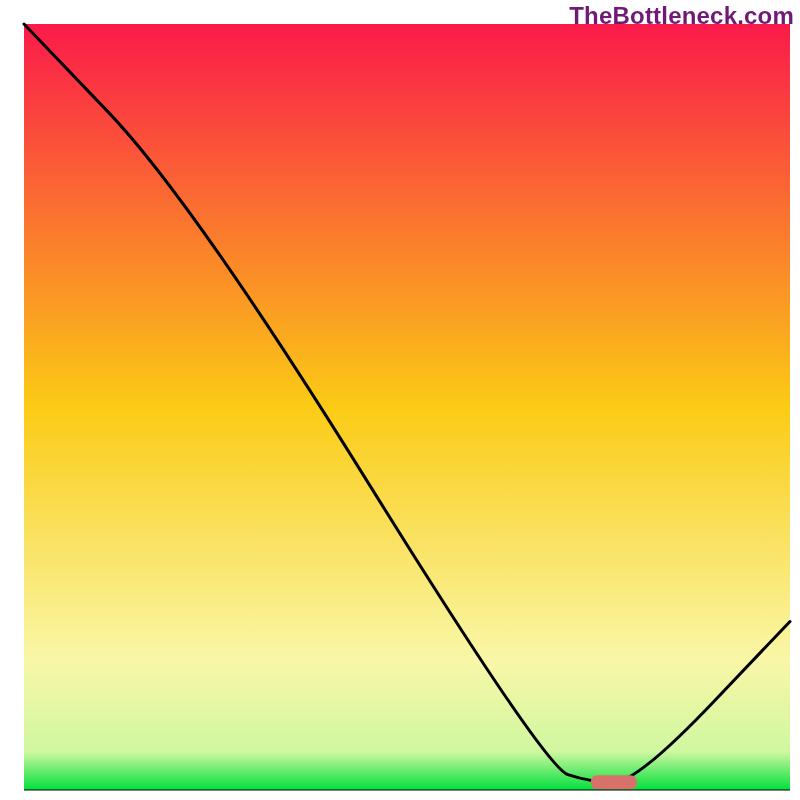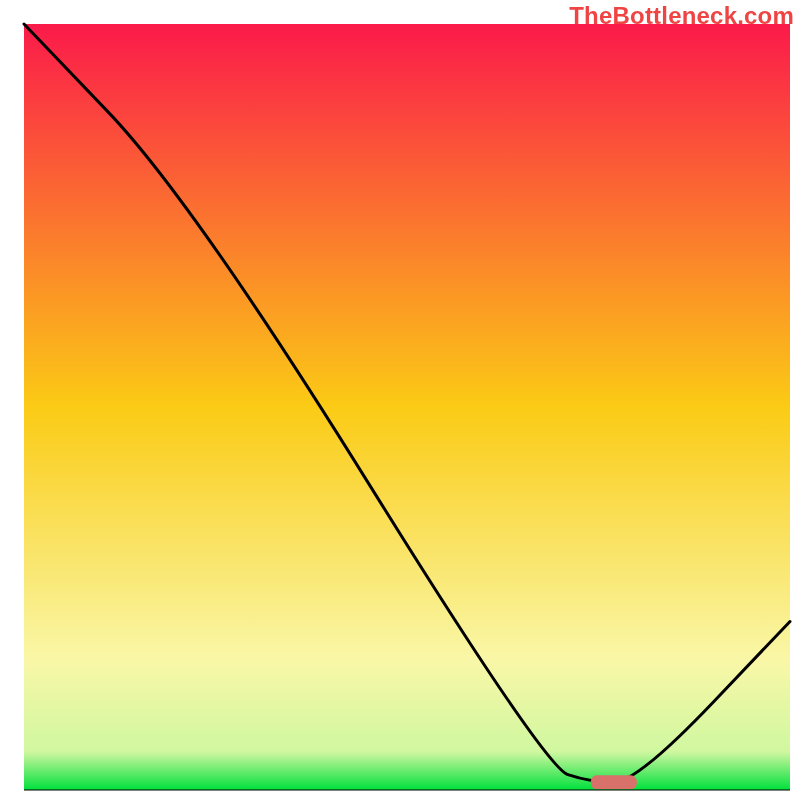--- a/index.html
+++ b/index.html
@@ -18,21 +18,21 @@
   }
   svg {
     display: block;
   }
   .watermark {
     position: absolute;
     top: 2px;
     right: 6px;
     font-size: 24px;
     font-weight: 600;
-    color: #ef4444;
+    color: #701a75;
     letter-spacing: 0.2px;
     user-select: none;
   }
 </style>
 </head>
 <body>
 
 <div class="stage">
   <div class="watermark">TheBottleneck.com</div>
 

